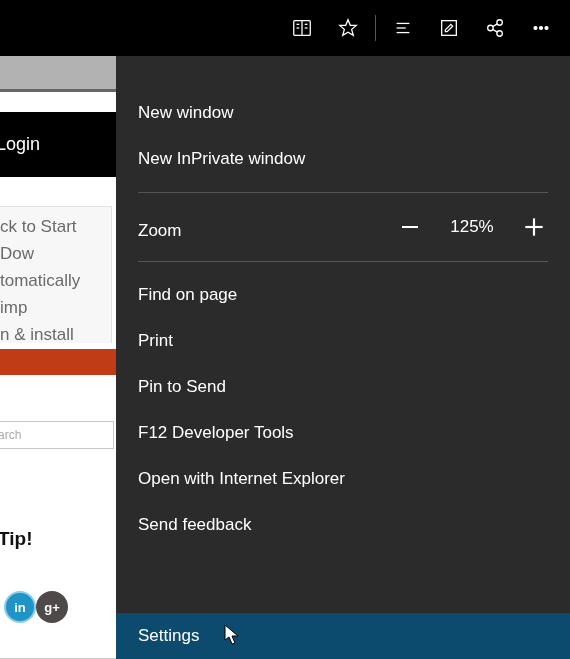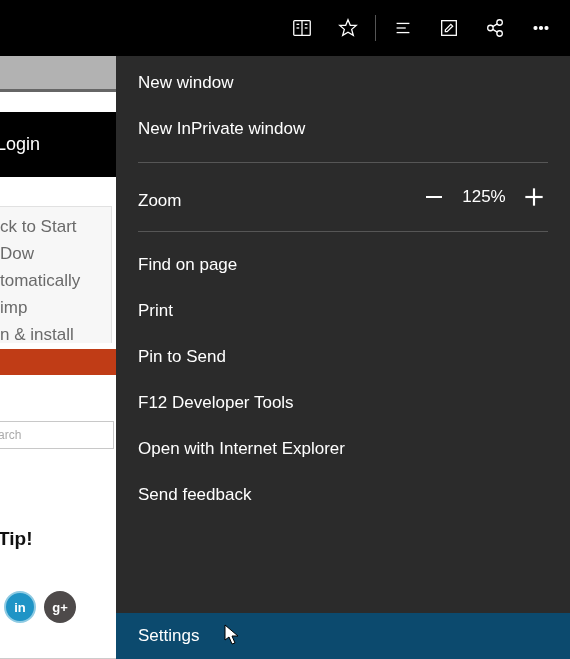--- a/index.html
+++ b/index.html
@@ -21,42 +21,42 @@
     
     
     .page-under { position: absolute; top: 56px; left: 0; width: 570px; height: 603px; background: #fff; }
     .gray-strip { position: absolute; top: 0; left: 0; width: 116px; height: 36px; background: #b2b2b2; border-bottom: 3px solid #666; }
     .black-band { position: absolute; top: 56px; left: 0; width: 116px; height: 65px; background: #000; color: #fff; display: flex; align-items: center; padding-left: 0; font-size: 18px; }
     .black-band span { margin-left: -4px; }
     .snippet { position: absolute; top: 150px; left: -4px; width: 116px; color: #6a6a6a; font-size: 17px; line-height: 27px; background: #f7f7f7; border: 1px solid #e1e1e1; border-left: none; padding: 6px 4px; }
     .orange-bar { position: absolute; top: 287px; left: 0; width: 116px; height: 26px; background: #c03c16; border-top: 6px solid #fff; border-bottom: 6px solid #fff; box-sizing: content-box; }
     .search-row { position: absolute; top: 365px; left: -6px; width: 120px; height: 28px; border: 1px solid #c8c8c8; display: flex; align-items: center; padding-left: 3px; color: #aaa; font-size: 12px; background: #fff; }
     .tip { position: absolute; top: 472px; left: -2px; font-weight: 700; font-size: 19px; color: #111; }
-    .social { position: absolute; top: 535px; left: 4px; display: flex; gap: 8px; align-items: center; }
+    .social { position: absolute; top: 535px; left: 4px; display: flex; align-items: center; }
     .social .circ { width: 32px; height: 32px; border-radius: 50%; display: flex; align-items: center; justify-content: center; color: #fff; font-size: 13px; font-weight: 700; }
     .social .li { background: #1f94c6; border: 2px solid #8fcbe3; }
     .social .gp { background: #4e4a4a; }
     .bottom-rule { position: absolute; bottom: 0; left: 0; width: 116px; height: 1px; background: #ccc; }
 
     
     .menu {
       position: absolute; top: 56px; left: 116px; width: 454px; height: 603px;
       background: #2b2b2b; color: #fff; font-size: 17px;
-      display: flex; flex-direction: column; padding-top: 4px;
+      display: flex; flex-direction: column; padding-top: 34px;
     }
     .menu .item {
       padding: 12px 22px; cursor: pointer; display: flex; align-items: center;
       line-height: 22px;
     }
     .menu .item.highlight { background: #0c4a6e; }
     .menu .sep { height: 1px; background: #565656; margin: 10px 22px; }
     .menu .spacer { flex: 1; }
     .zoom-row { display: flex; align-items: flex-end; justify-content: space-between; padding: 10px 22px; }
     .zoom-row .label { }
-    .zoom-ctrl { display: flex; align-items: center; gap: 10px; }
+    .zoom-ctrl { display: flex; align-items: center; gap: 22px; }
     .zoom-ctrl .zbtn { cursor: pointer; width: 28px; height: 28px; display: flex; align-items: center; justify-content: center; }
     .zoom-ctrl .zbtn svg { stroke: #fff; stroke-width: 2; }
     .zoom-ctrl .zval { font-size: 17px; min-width: 52px; text-align: center; }
     
     
     .cursor { position: absolute; top: 624px; left: 224px; width: 16px; height: 22px; pointer-events: none; z-index: 50; }
     .cursor svg { width: 16px; height: 22px; }
   </style>
 </head>
 <body>

